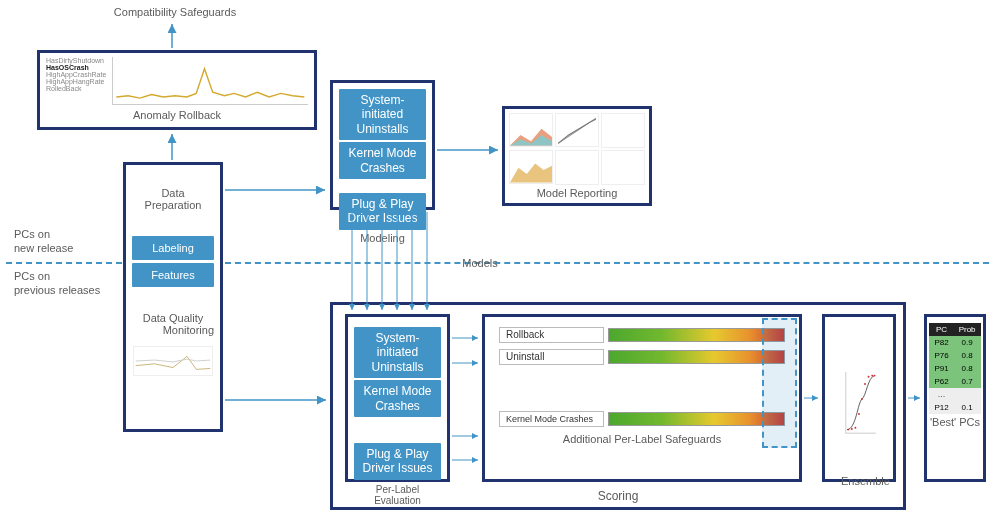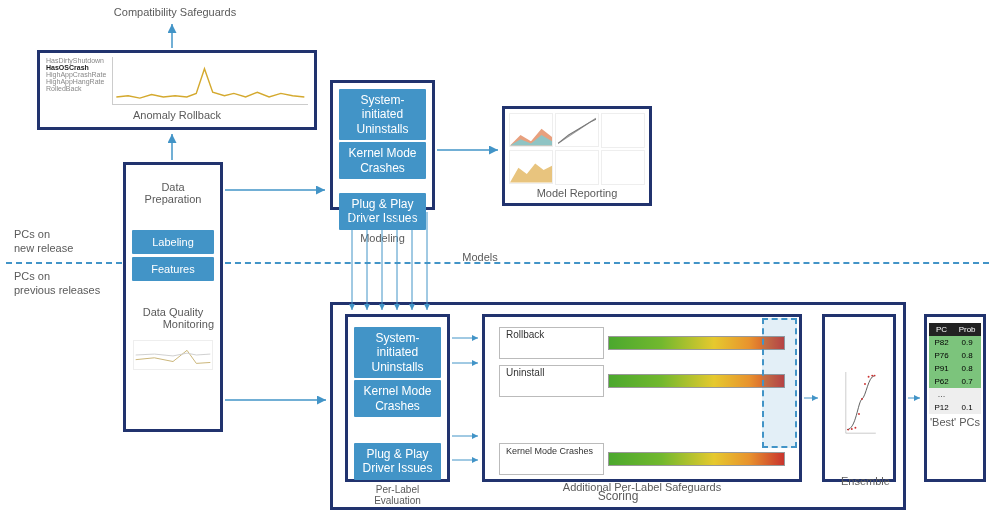--- a/index.html
+++ b/index.html
@@ -8,21 +8,21 @@
 .box{position:absolute;border:3px solid #21336e;background:#fff}
 .pill{background:#4294c7;color:#fff;font-size:12px;text-align:center;padding:4px 6px;border-radius:1px;margin:2px auto;line-height:1.2}
 .pill-lg{background:#4294c7;color:#fff;font-size:11px;text-align:center;padding:6px 10px;border-radius:1px;margin:3px auto}
 .bigtitle{font-size:13px;color:#5a5a5a;text-align:center;margin-top:4px}
 svg.arrow{position:absolute;overflow:visible}
 .sidelbl{position:absolute;font-size:11px;color:#5a5a5a;line-height:1.3}
 .dashline{position:absolute;border-top:2px dashed #4294c7;height:0}
 .micro{font-size:7px;color:#888}
 .gradbar{height:14px;background:linear-gradient(90deg,#4ba82e 0%,#72b82e 30%,#e6c92e 60%,#e8932e 80%,#c9342e 100%);border:1px solid #999;flex:1}
 .barrow{display:flex;align-items:center;gap:4px;margin:6px 10px}
-.barrow .bl{font-size:10px;color:#333;width:105px;text-align:left;padding-left:6px;border:1px solid #bbb;background:#fff;height:32px;line-height:14px}
+.barrow .bl{font-size:10px;color:#333;width:105px;text-align:left;padding-left:6px;border:1px solid #bbb;background:#fff;height:16px;line-height:14px}
 table.t{font-size:8px;border-collapse:collapse;margin:2px auto}
 table.t td,table.t th{padding:2px 5px;text-align:center}
 table.t th{background:#222;color:#fff;font-weight:normal}
 .tg{background:#7cc47c}
 .sel{position:absolute;border:2px dashed #4294c7;background:rgba(66,148,199,.15)}
 </style>
 </head>
 <body>
 
 <div class="lbl" style="left:90px;top:6px;width:170px">Compatibility Safeguards</div>
@@ -37,21 +37,21 @@
       <div class="micro">RolledBack</div>
     </div>
     <svg viewBox="0 0 160 40" style="flex:1;border-left:1px solid #ccc;border-bottom:1px solid #ccc">
       <polyline points="0,34 10,33 20,35 30,32 40,34 50,33 60,34 68,31 75,10 82,30 92,33 100,31 110,34 120,30 130,34 140,31 150,33 160,34" fill="none" stroke="#d4a92e" stroke-width="1.2"></polyline>
     </svg>
   </div>
   <div class="bigtitle" style="font-size:11px;margin-top:0">Anomaly Rollback</div>
 </div>
 
 <div class="box" style="left:123px;top:162px;width:100px;height:270px;padding:6px 6px">
-  <div style="text-align:center;font-size:11px;color:#5a5a5a;margin-top:10px">Data</div>
+  <div style="text-align:center;font-size:11px;color:#5a5a5a;margin-top:16px">Data</div>
   <div style="text-align:center;font-size:11px;color:#5a5a5a">Preparation</div>
   <div style="height:22px"></div>
   <div class="pill-lg">Labeling</div>
   <div class="pill-lg">Features</div>
   <div style="height:22px"></div>
   <div style="text-align:center;font-size:11px;color:#5a5a5a">Data Quality</div>
   <div style="text-align:right;font-size:11px;color:#5a5a5a">Monitoring</div>
   <svg viewBox="0 0 80 30" style="width:80px;height:30px;margin:10px auto 0;display:block;border:1px solid #eee">
     <polyline points="0,20 20,18 40,22 55,10 65,24 80,23" fill="none" stroke="#c7b070" stroke-width="1"></polyline>
     <polyline points="0,15 20,14 40,16 55,13 65,15 80,14" fill="none" stroke="#ccc" stroke-width="1"></polyline>
@@ -87,21 +87,21 @@
     <div style="border:1px solid #eee"></div>
   </div>
   <div style="text-align:center;font-size:11px;color:#5a5a5a;margin-top:2px">Model Reporting</div>
 </div>
 
 <div class="sidelbl" style="left:14px;top:227px"><span>PCs on</span><br><span>new release</span></div>
 <div class="sidelbl" style="left:14px;top:269px"><span>PCs on</span><br><span>previous releases</span></div>
 
 <div class="dashline" style="left:6px;top:262px;width:116px"></div>
 <div class="dashline" style="left:225px;top:262px;width:764px"></div>
-<div class="lbl" style="left:445px;top:251px;width:70px">Models</div>
+<div class="lbl" style="left:445px;top:257px;width:70px">Models</div>
 
 <div class="box" style="left:330px;top:302px;width:576px;height:208px">
   <div style="text-align:center;font-size:12px;color:#5a5a5a;position:absolute;bottom:4px;left:0;right:0">Scoring</div>
 </div>
 
 <div class="box" style="left:345px;top:314px;width:105px;height:168px;padding:4px 6px">
   <div class="pill" style="white-space:pre-line;margin-top:6px">System-initiated
 Uninstalls</div>
   <div class="pill" style="white-space:pre-line">Kernel Mode
 Crashes</div>

